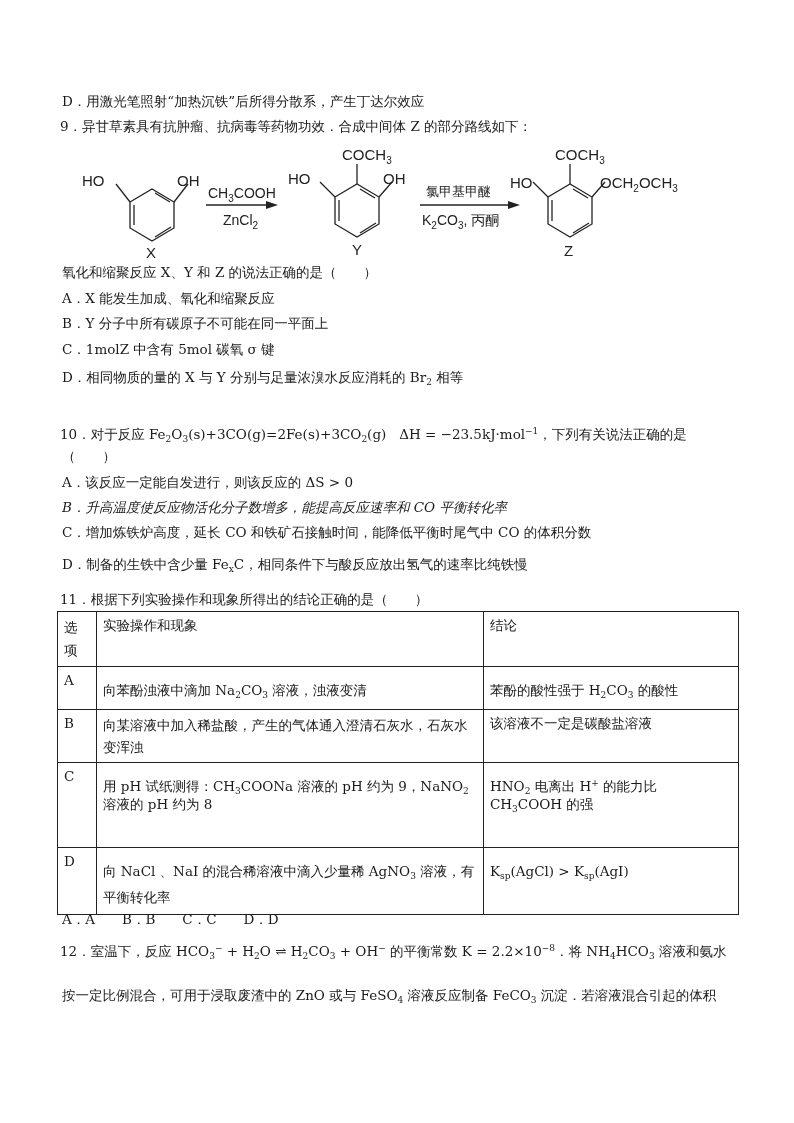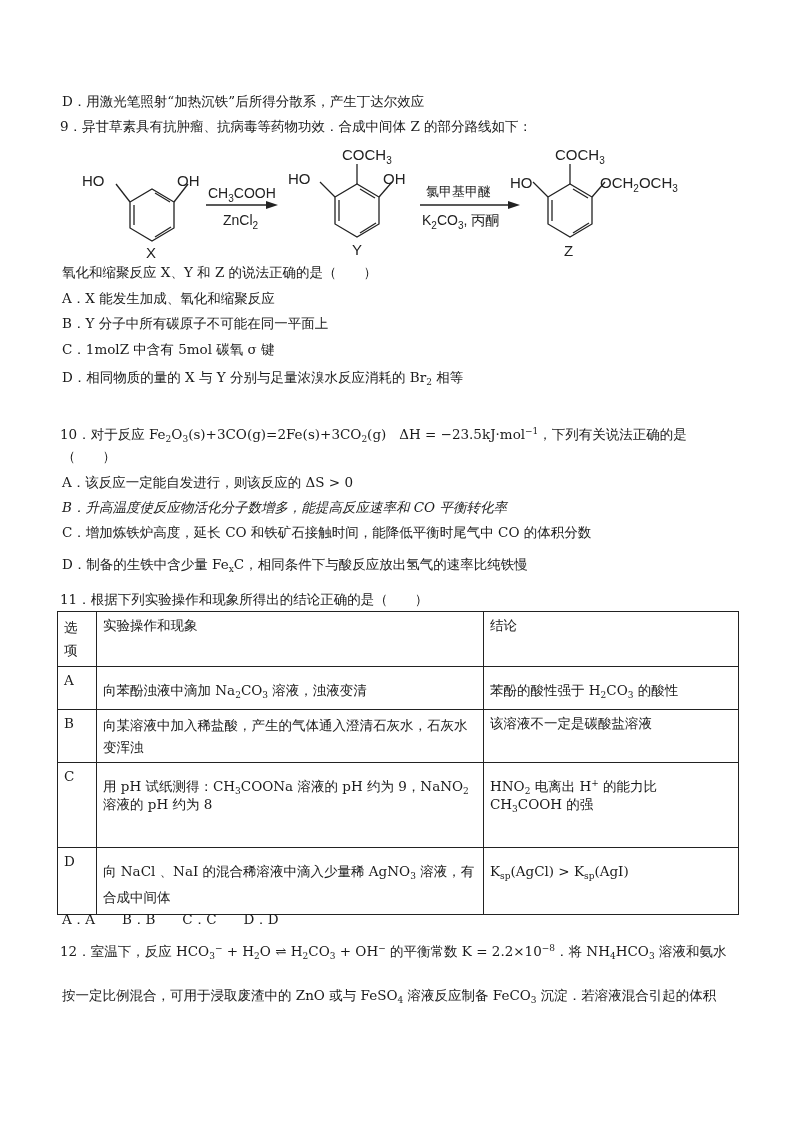--- a/index.html
+++ b/index.html
@@ -155,21 +155,21 @@
         </td>
     <td class="c3">
           <span class="pad">HNO<sub>2</sub> 电离出 H<sup>+</sup> 的能力比</span>
           <span class="spaced">CH<sub>3</sub>COOH 的强</span>
         </td>
   </tr>
   <tr style="height:67px;">
     <td class="c1">D</td>
     <td class="c2">
           <span class="pad">向 NaCl 、NaI 的混合稀溶液中滴入少量稀 AgNO<sub>3</sub> 溶液，有</span>
-          <span style="display:block;margin-top:8px;">合成中间体</span>
+          <span style="display:block;margin-top:8px;">平衡转化率</span>
         </td>
     <td class="c3">
           <span class="pad">K<sub>sp</sub>(AgCl) &gt; K<sub>sp</sub>(AgI)</span>
         </td>
   </tr>
 </tbody>
   </table>
 
 <div class="line" style="top:910px;">A．A　　B．B　　C．C　　D．D</div>
 

